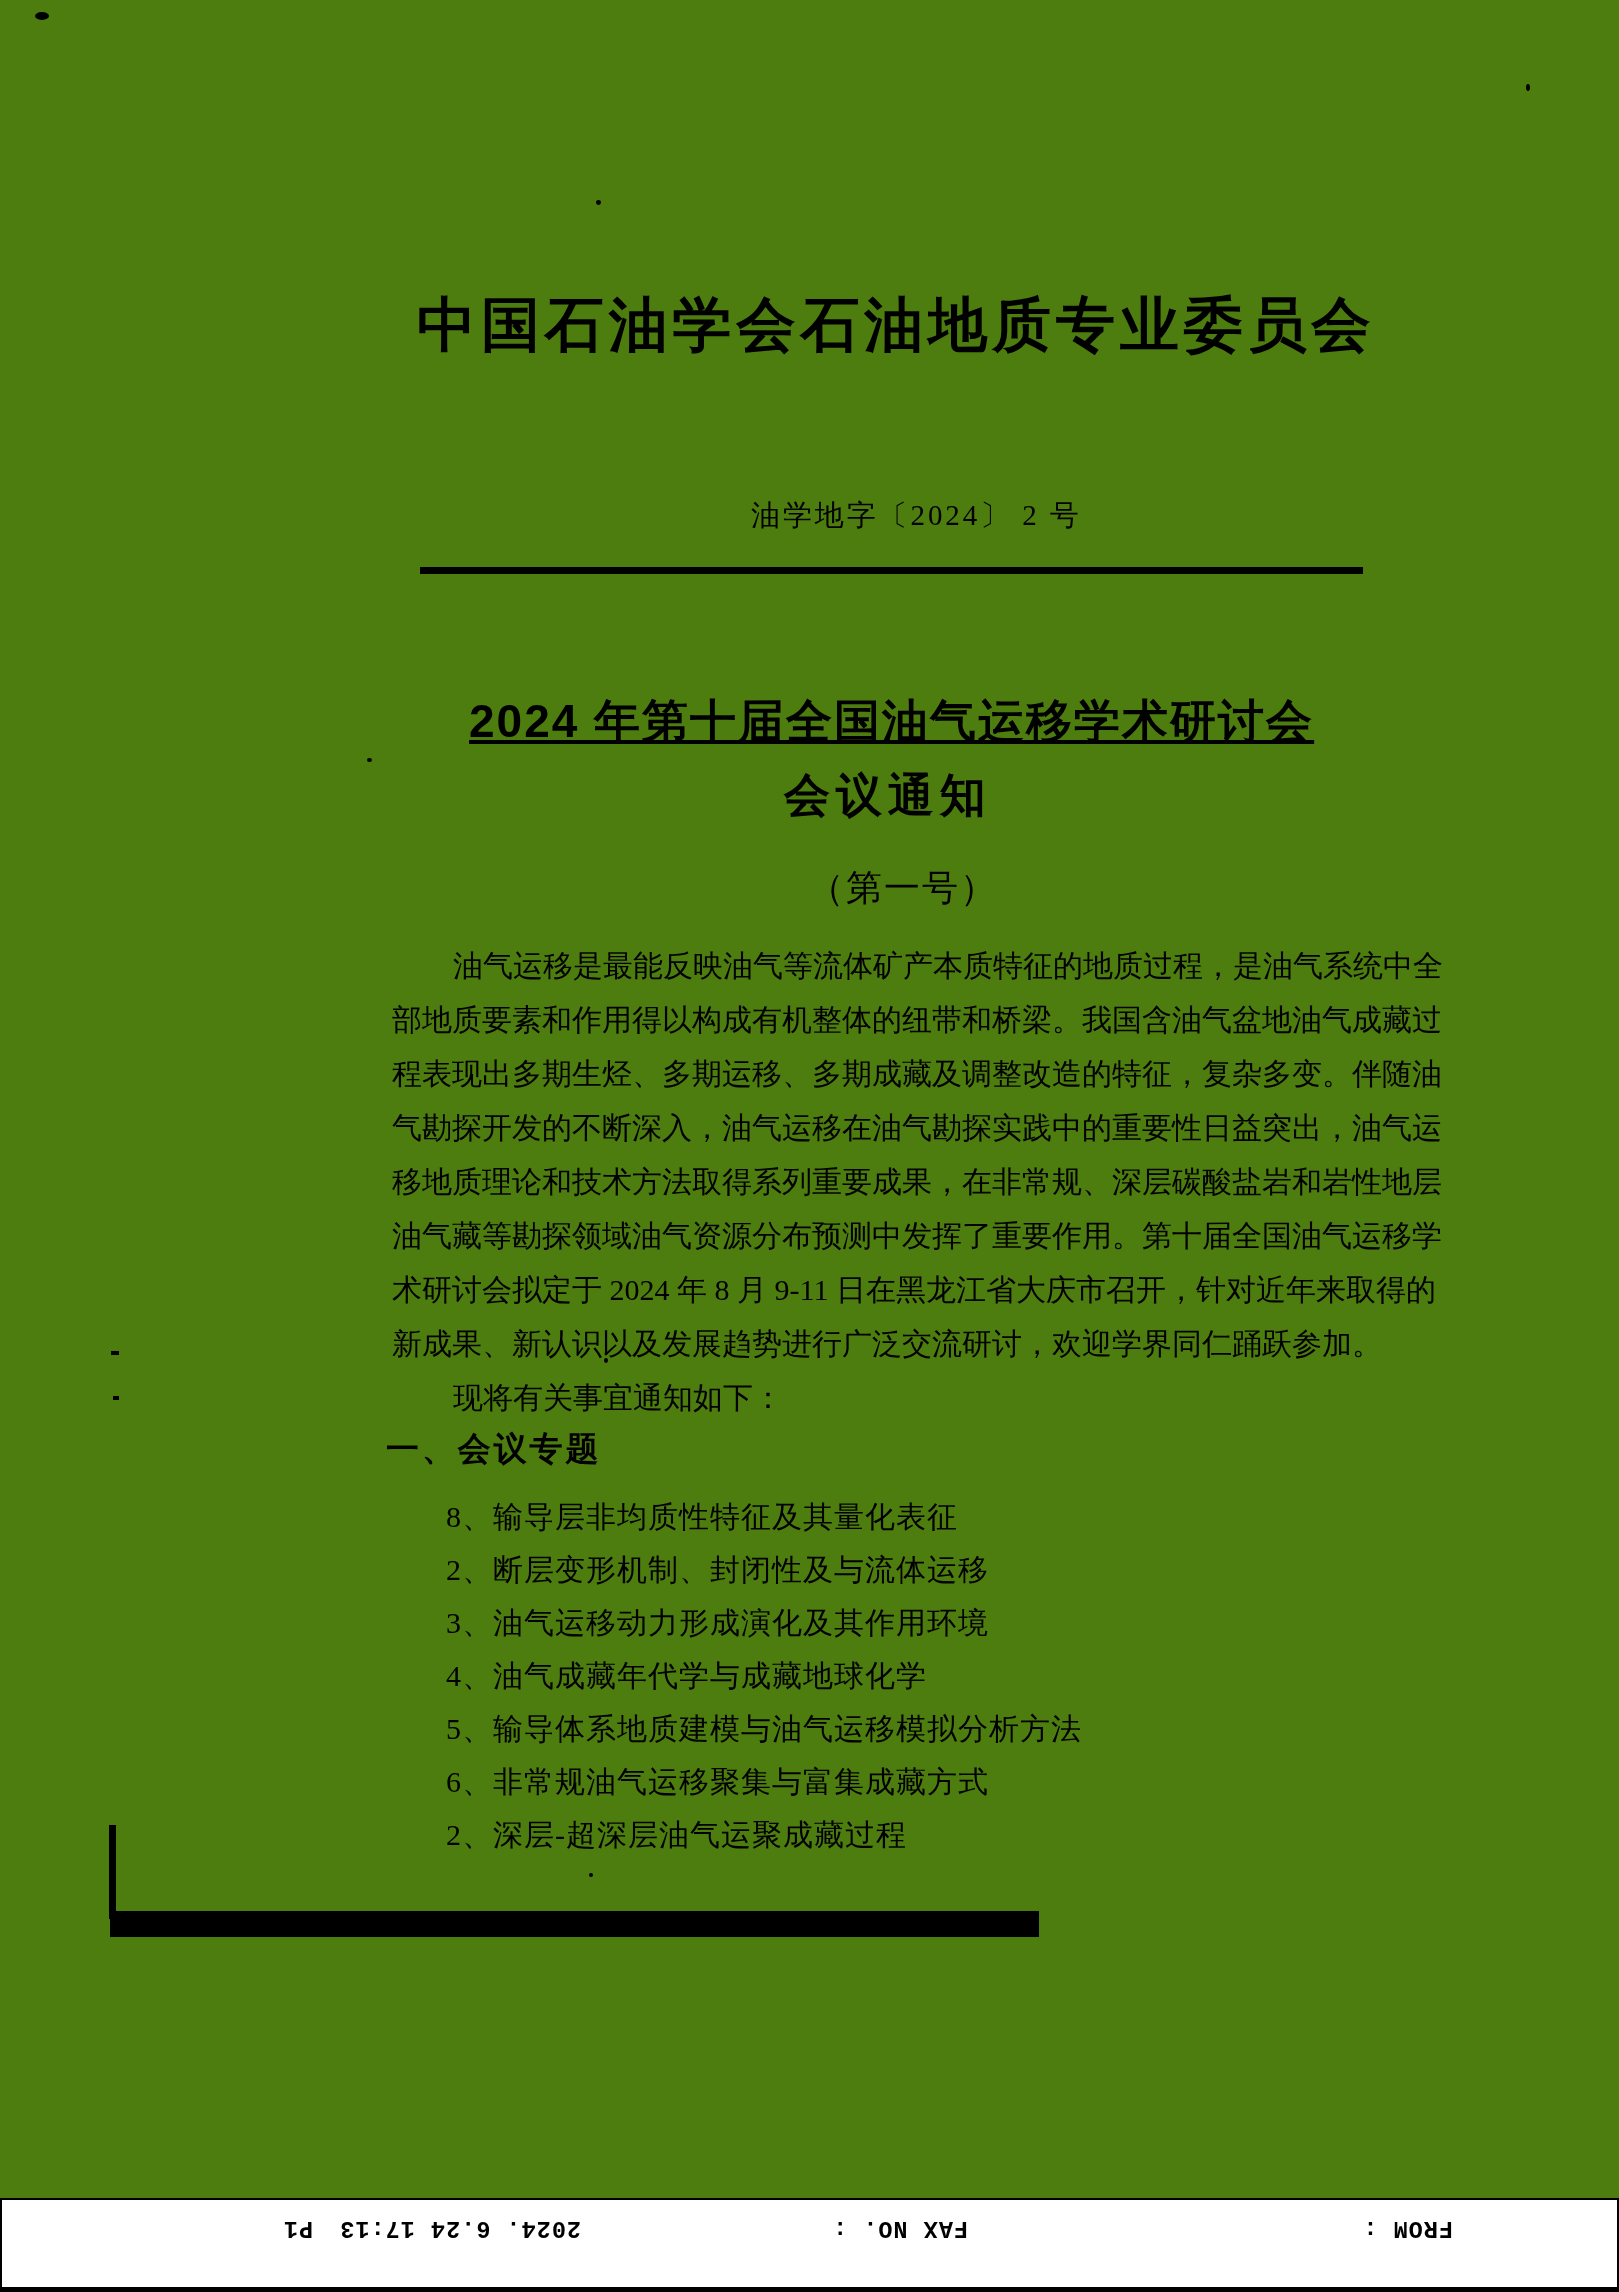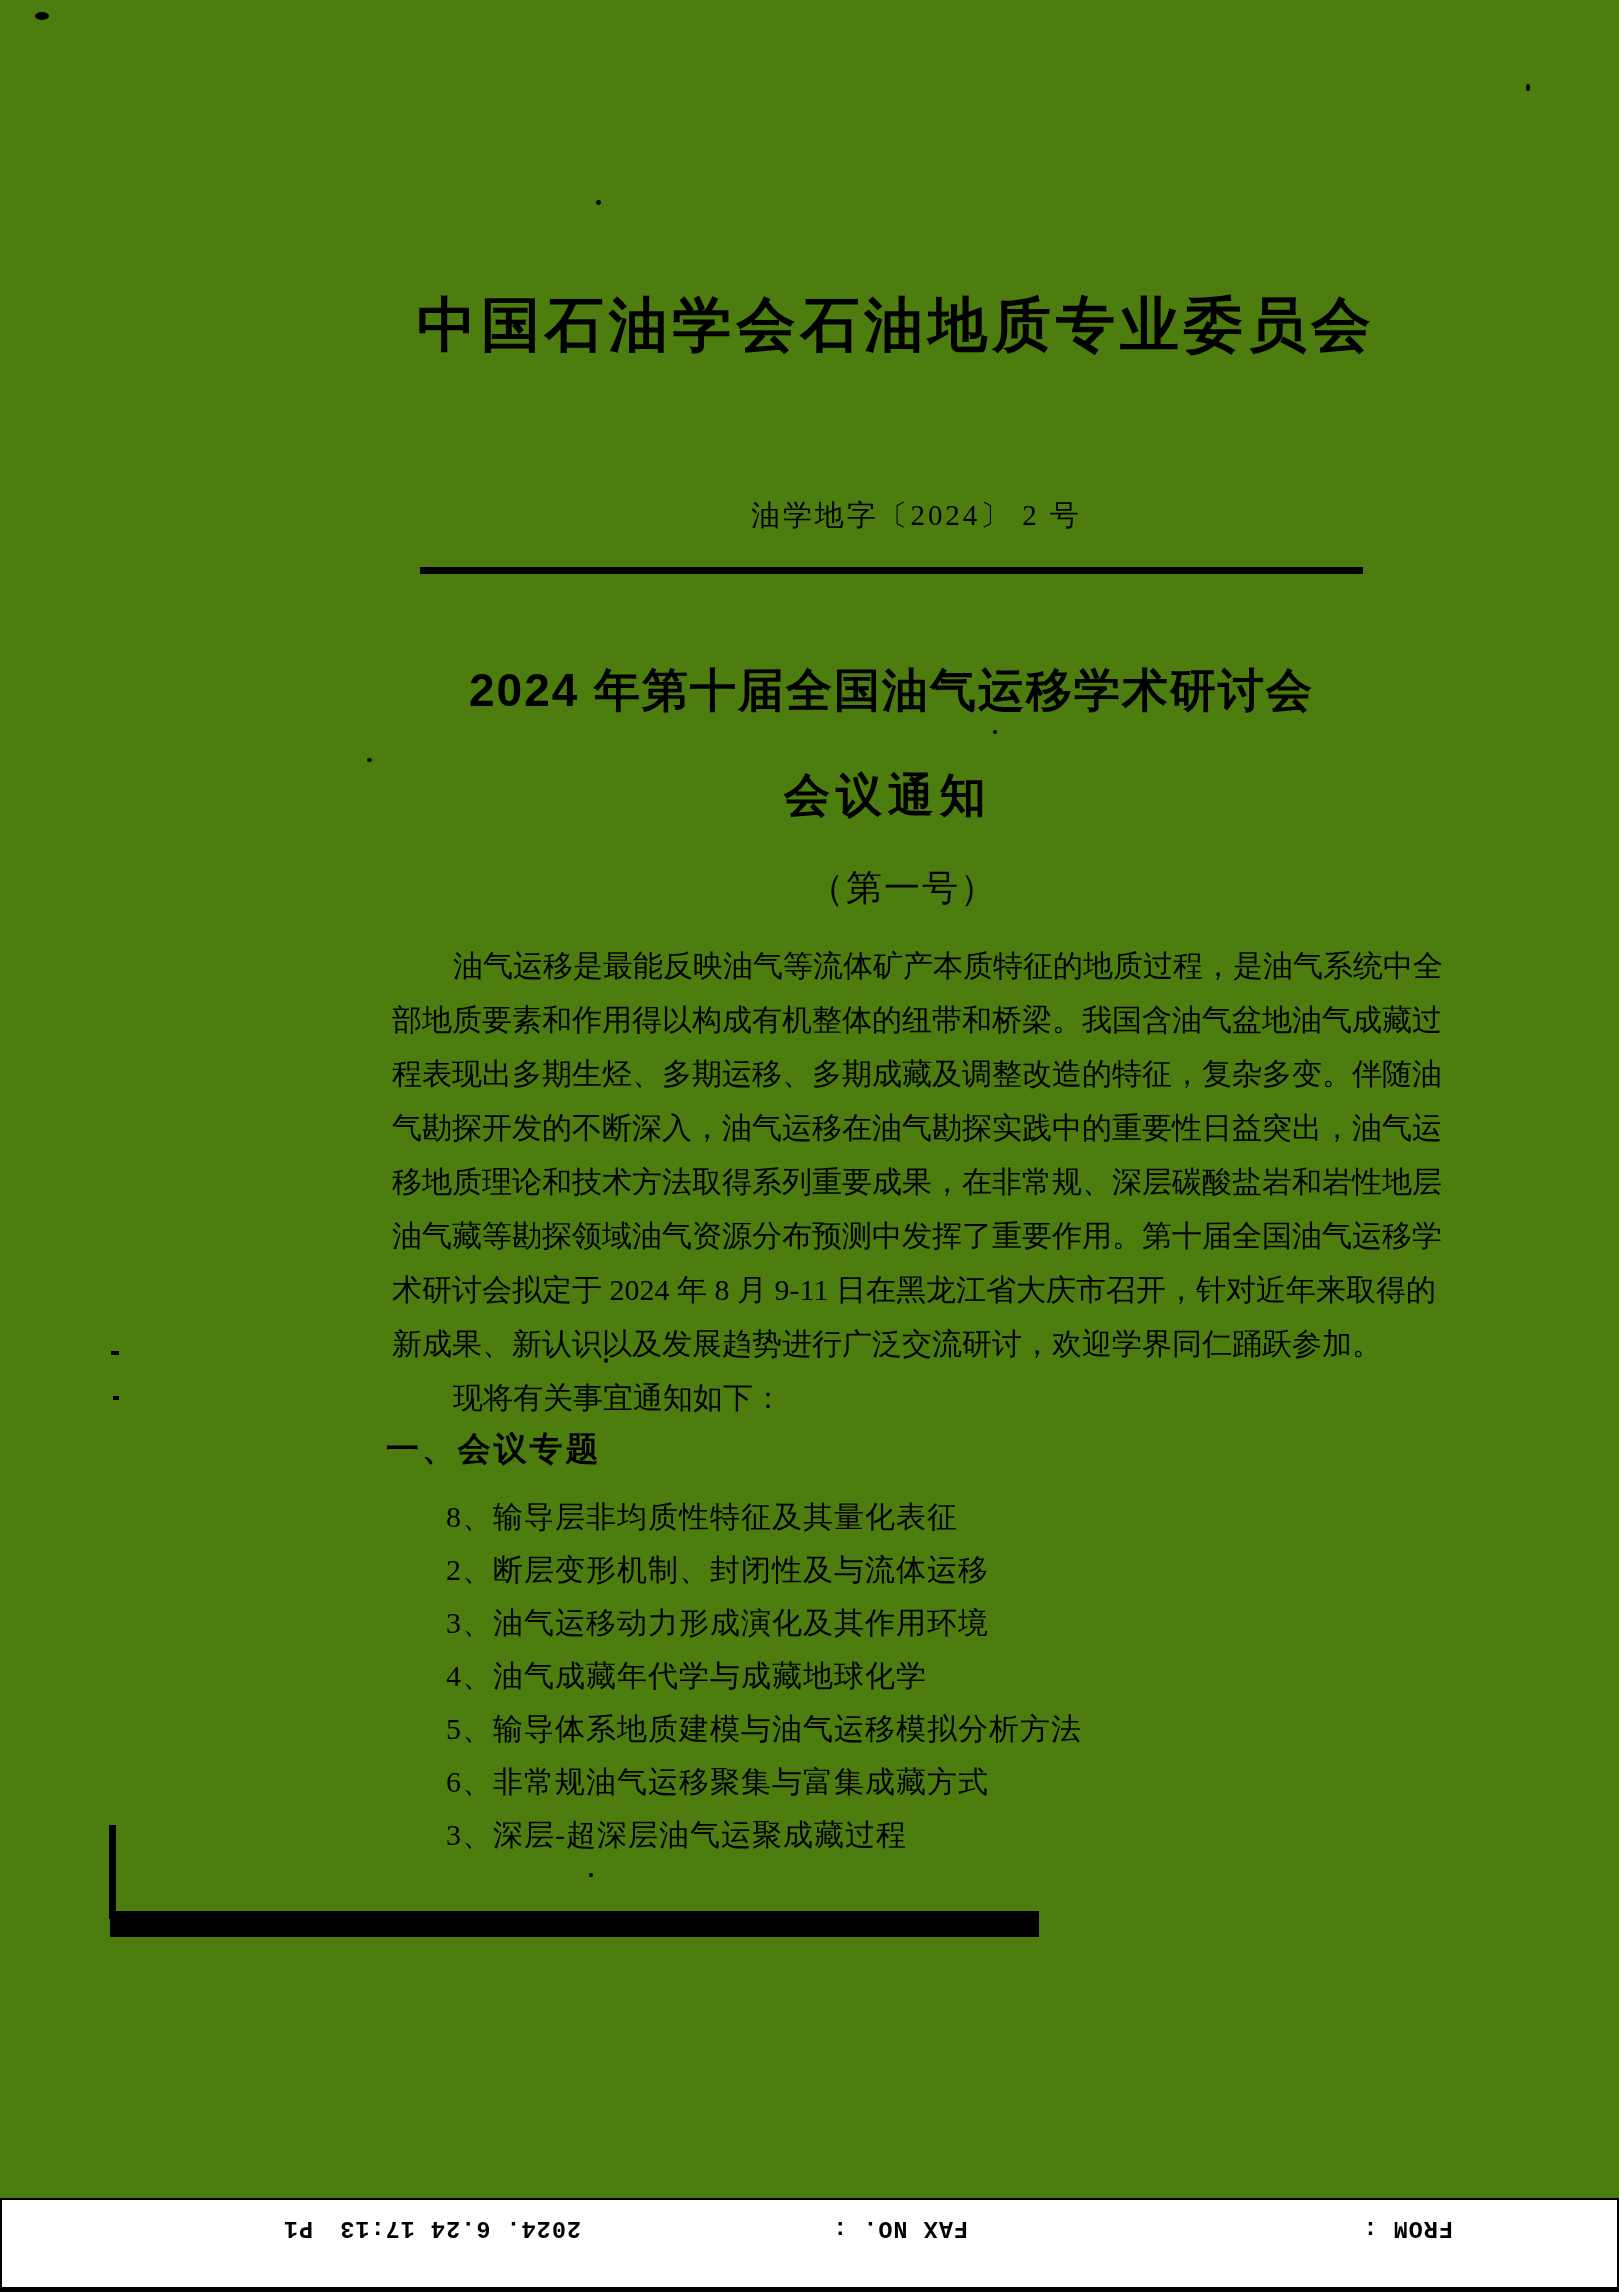--- a/index.html
+++ b/index.html
@@ -34,26 +34,27 @@
   .header-rule {
     position: absolute;
     top: 567px; left: 420px;
     width: 943px; height: 6.9px;
     background: #000;
   }
 
   
   .conf-title {
     position: absolute;
-    top: 660px; left: 469px;
+    top: 691px; left: 469px;
     font-family: "Liberation Sans", sans-serif;
     font-weight: 900;
     font-size: 46px;
     letter-spacing: 2px;
     white-space: nowrap;
+    text-decoration: underline;
   }
   .notice-title {
     position: absolute;
     top: 765px; left: 784px;
     font-family: "Liberation Sans", sans-serif;
     font-weight: 900;
     font-size: 46px;
     letter-spacing: 5.9px;
     white-space: nowrap;
   }
@@ -171,21 +172,21 @@
   </div>
 
   <div class="section-heading">一、会议专题</div>
   <div class="topics">
     <div class="topic-item">8、输导层非均质性特征及其量化表征</div>
     <div class="topic-item">2、断层变形机制、封闭性及与流体运移</div>
     <div class="topic-item">3、油气运移动力形成演化及其作用环境</div>
     <div class="topic-item">4、油气成藏年代学与成藏地球化学</div>
     <div class="topic-item">5、输导体系地质建模与油气运移模拟分析方法</div>
     <div class="topic-item">6、非常规油气运移聚集与富集成藏方式</div>
-    <div class="topic-item">3、深层-超深层油气运聚成藏过程</div>
+    <div class="topic-item">2、深层-超深层油气运聚成藏过程</div>
   </div>
 
   <div class="speck" style="left:35px; top:11.8px; width:13.7px; height:7.8px;"></div>
   <div class="speck" style="left:596px; top:200px; width:4.9px; height:4.9px;"></div>
   <div class="speck" style="left:1526px; top:84px; width:3.9px; height:6.9px;"></div>
   <div class="speck" style="left:367px; top:758px; width:4.9px; height:3.9px;"></div>
   <div class="speck" style="left:993px; top:730px; width:3.9px; height:3.9px;"></div>
   <div class="speck" style="left:604px; top:1358px; width:3.9px; height:4.9px;"></div>
   <div class="speck" style="left:589px; top:1873px; width:3.9px; height:3.9px;"></div>
   <div class="artifact-dash" style="left:111px; top:1351px; width:7.8px; height:3.9px;"></div>

